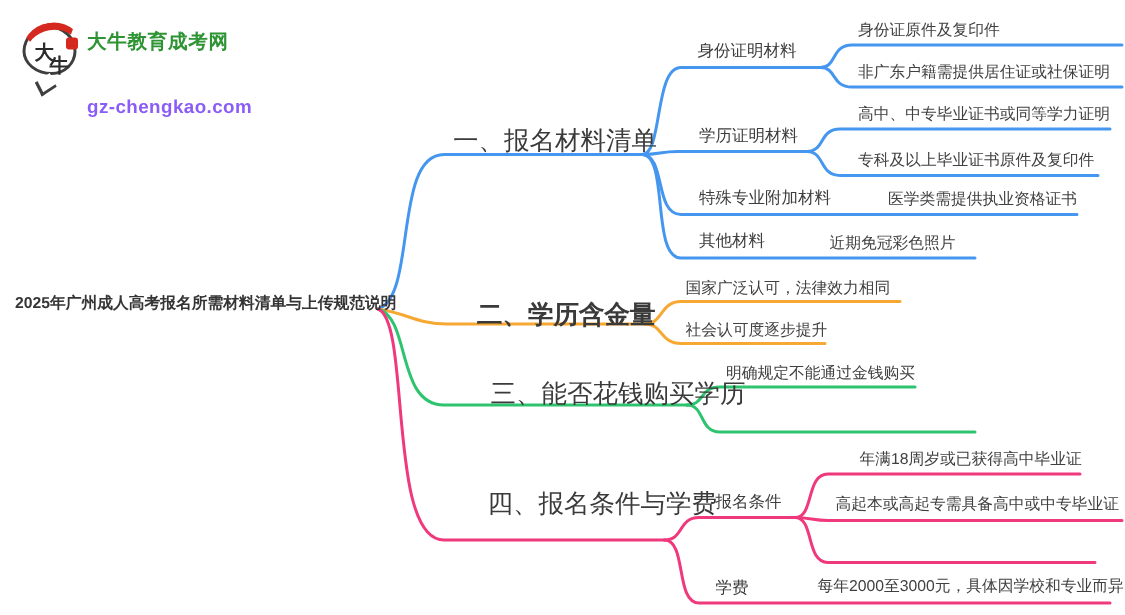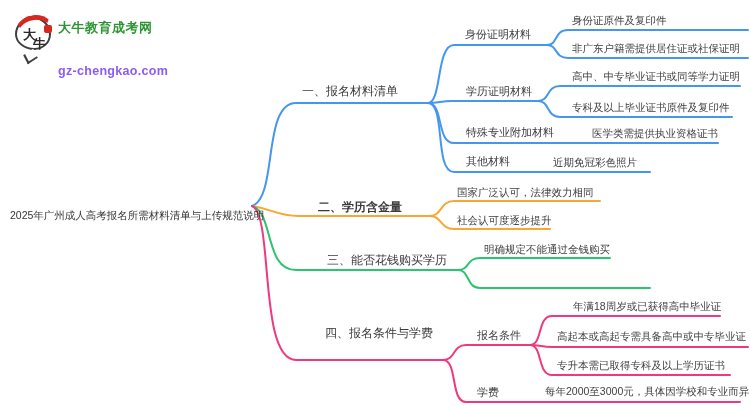--- a/index.html
+++ b/index.html
@@ -5,21 +5,21 @@
   html,body { margin:0; padding:0; }
   body {
     width:750px; height:410px; position:relative; overflow:hidden;
     background:#ffffff;
     font-family:"Liberation Sans","DejaVu Sans",sans-serif;
   }
   .stage { position:absolute; inset:0; width:750px; height:410px; }
   svg.connectors { position:absolute; left:0; top:0; }
   .lbl { position:absolute; white-space:nowrap; color:#3d3d3d; line-height:1.2; }
   .root-label { font-size:10.5px; color:#353535; }
-  .lvl1 { font-size:12px; color:#3a3a3a; }
+  .lvl1 { font-size:17px; color:#3a3a3a; }
   .lvl2 { font-size:11px; }
   .leaf { font-size:10.5px; color:#404040; }
 
   
   .logo { position:absolute; left:14px; top:14px; width:160px; height:48px; cursor:pointer; }
   .bubble { position:absolute; left:1px; top:3px; width:36px; height:33px; background:#fff;
             border:2px solid #3f3f3f; border-radius:50% 50% 46% 54%/52% 52% 48% 48%; box-sizing:border-box; }
   .bubble-arc { position:absolute; left:-2px; top:-4px; width:34px; height:28px;
             border:3px solid transparent; border-top:5px solid #d5281e; border-radius:50%;
             transform:rotate(-10deg); }
@@ -79,21 +79,21 @@
       <div class="bubble-arc"></div>
       <span class="bubble-ch c1">大</span>
       <span class="bubble-ch c2">牛</span>
       <div class="bubble-seal"></div>
       <div class="bubble-tail"></div>
     </div>
     <div class="brand">大牛教育成考网</div>
     <div class="domain">gz-chengkao.com</div>
   </div>
 
-  <div class="lbl root-label" style="left:10px; top:209px;">2025年广州成人高考报名所需材料清单与上传规范说明</div>
+  <div class="lbl root-label" style="left:10px; top:196px;font-weight:bold;">2025年广州成人高考报名所需材料清单与上传规范说明</div>
 
   <div class="lbl lvl1" style="left:302px; top:84px;">一、报名材料清单</div>
   <div class="lbl lvl2" style="left:465px; top:28px;">身份证明材料</div>
   <div class="lbl leaf" style="left:572px; top:14px;text-align:center;">身份证原件及复印件</div>
   <div class="lbl leaf" style="left:572px; top:42px;">非广东户籍需提供居住证或社保证明</div>
   <div class="lbl lvl2" style="left:466px; top:85px;">学历证明材料</div>
   <div class="lbl leaf" style="left:572px; top:101px;">专科及以上毕业证书原件及复印件</div>
   <div class="lbl leaf" style="left:572px; top:70px;">高中、中专毕业证书或同等学力证明</div>
   <div class="lbl lvl2" style="left:466px; top:126px;">特殊专业附加材料</div>
   <div class="lbl leaf" style="left:592px; top:127px;">医学类需提供执业资格证书</div>
@@ -104,17 +104,16 @@
   <div class="lbl leaf" style="left:457px; top:186px;">国家广泛认可，法律效力相同</div>
   <div class="lbl leaf" style="left:457px; top:214px;">社会认可度逐步提升</div>
 
   <div class="lbl lvl1" style="left:327px; top:253px;">三、能否花钱购买学历</div>
   <div class="lbl leaf" style="left:484px; top:243px;">明确规定不能通过金钱购买</div>
 
   <div class="lbl lvl1" style="left:325px; top:326px;text-align:right;">四、报名条件与学费</div>
   <div class="lbl lvl2" style="left:477px; top:329px;">报名条件</div>
   <div class="lbl leaf" style="left:557px; top:300px;margin-left:16px;">年满18周岁或已获得高中毕业证</div>
   <div class="lbl leaf" style="left:557px; top:330px;">高起本或高起专需具备高中或中专毕业证</div>
-  <div class="lbl leaf" style="left:557px; top:359px;">专升本需已取得专科及以上学历证书</div>
   <div class="lbl lvl2" style="left:477px; top:386px;">学费</div>
   <div class="lbl leaf" style="left:545px; top:385px;">每年2000至3000元，具体因学校和专业而异</div>
 
 </div>
 
 </body></html>

